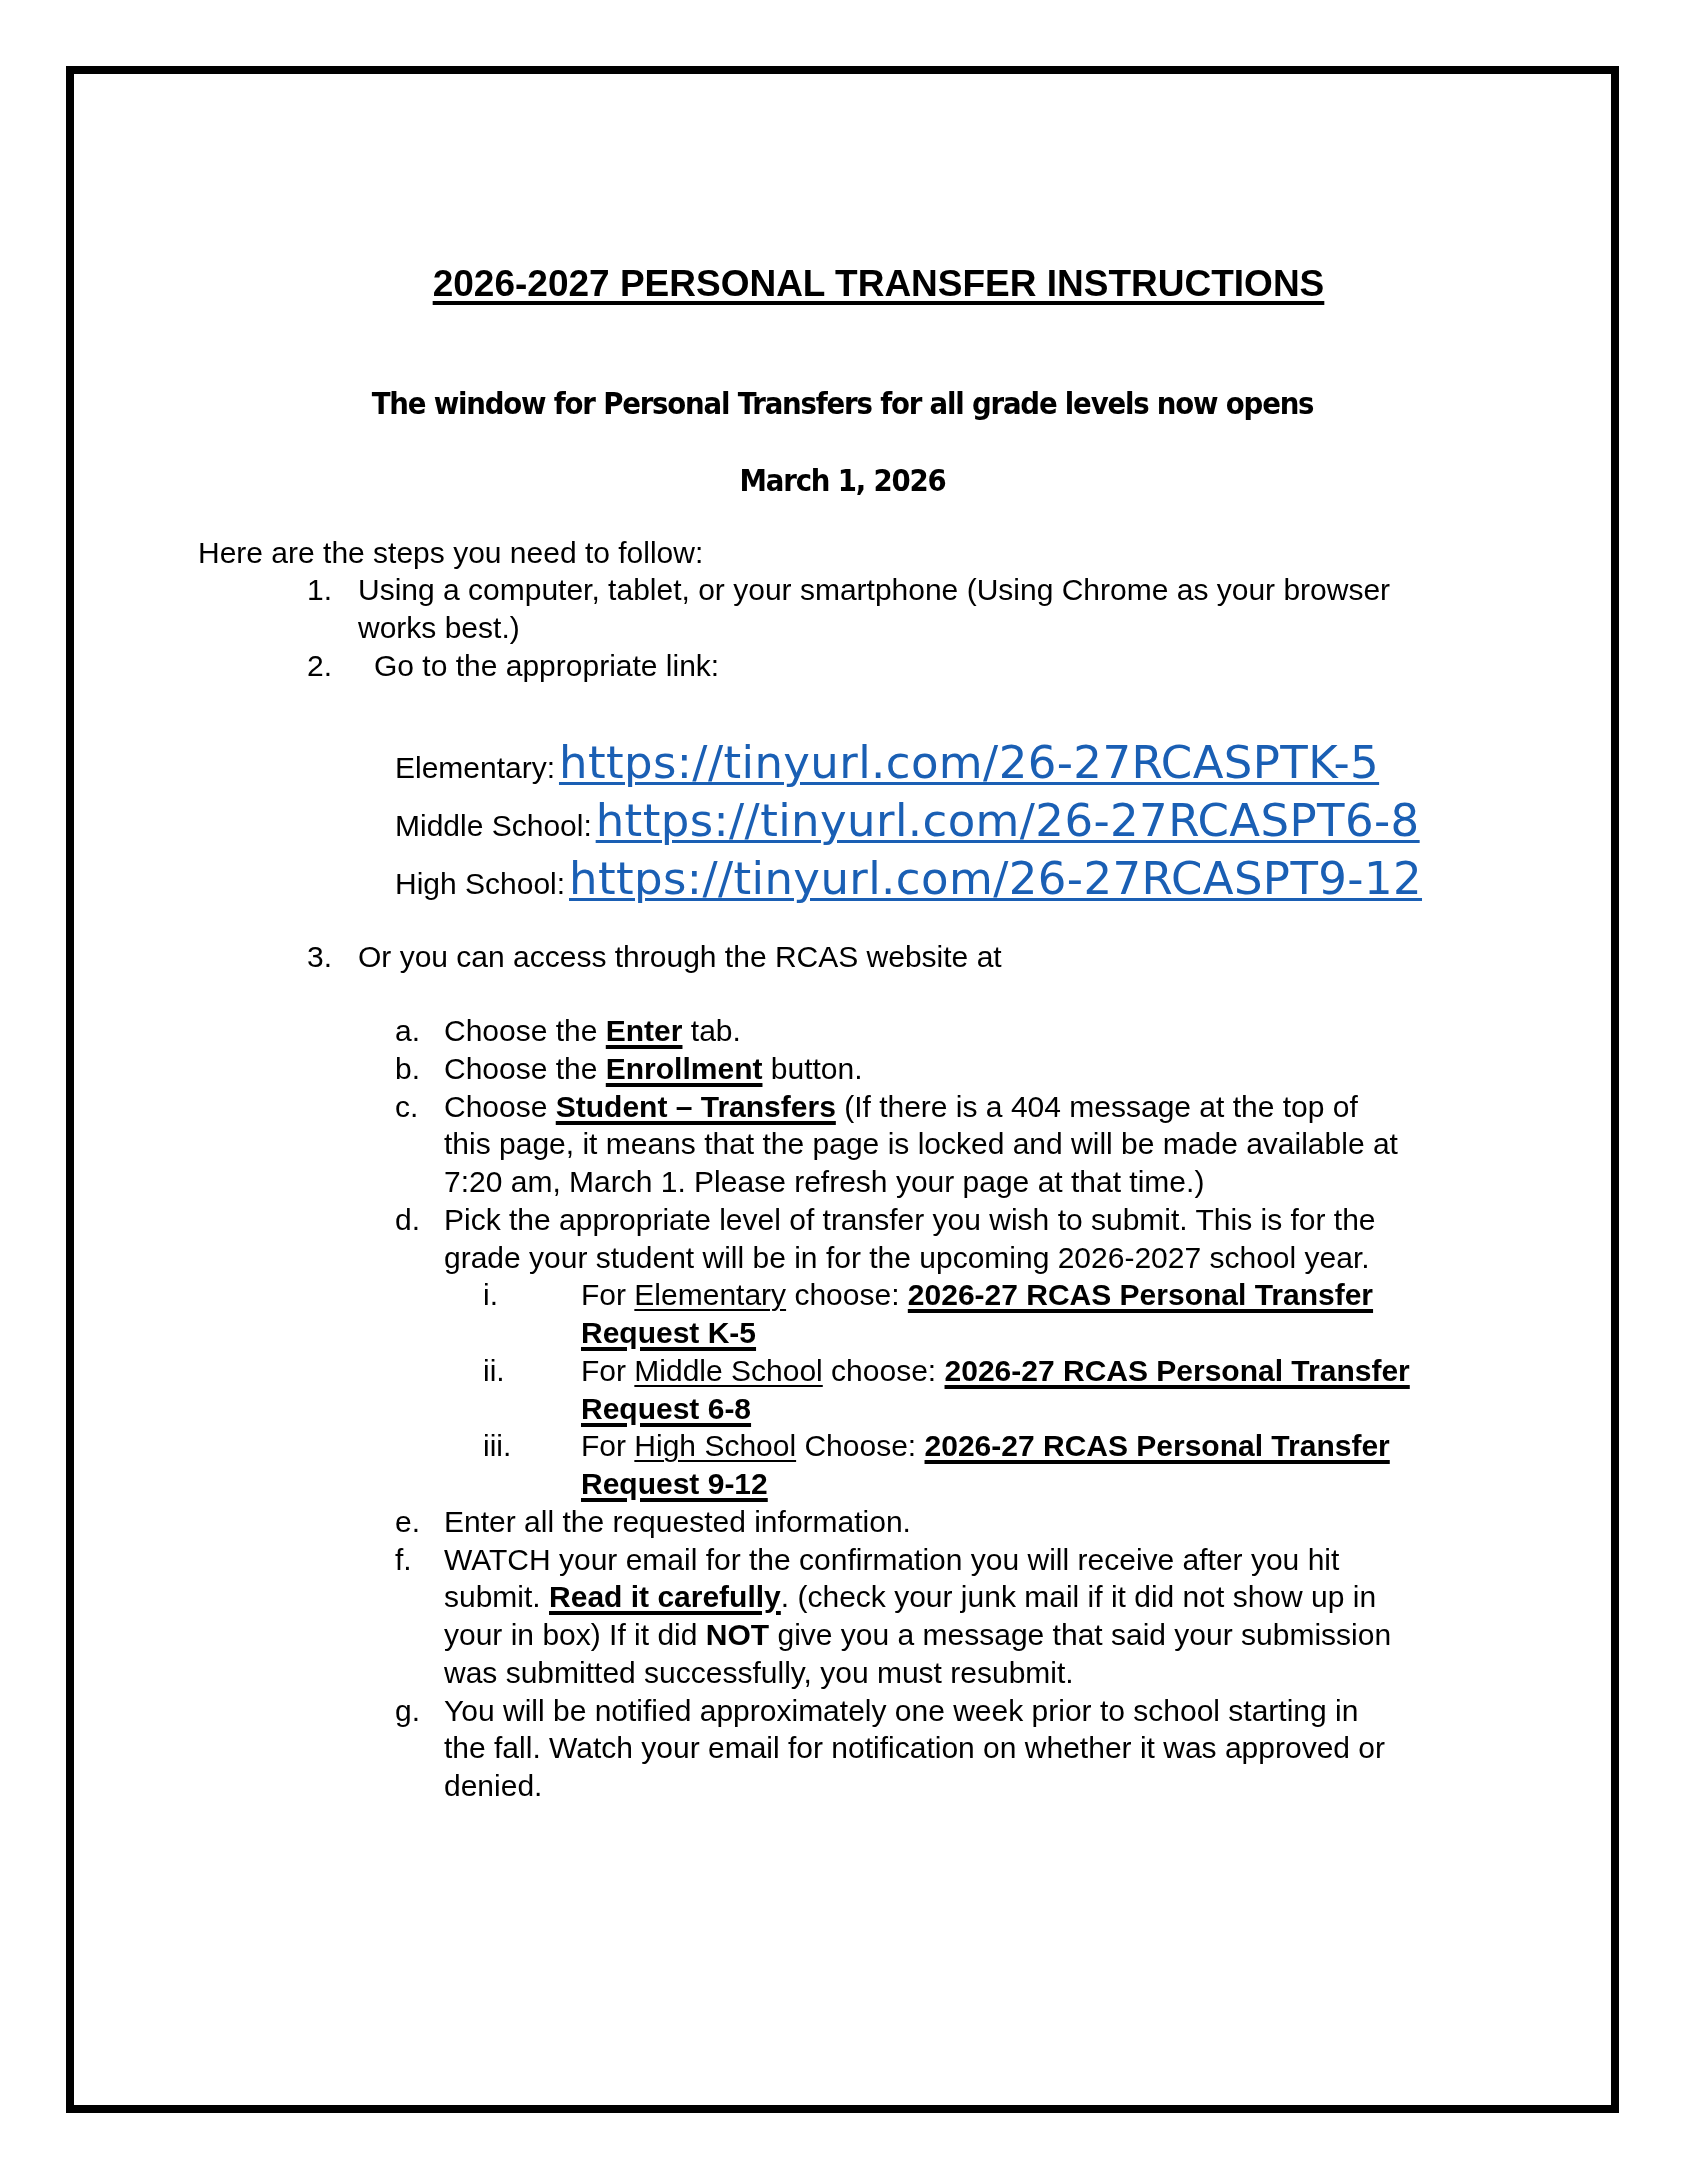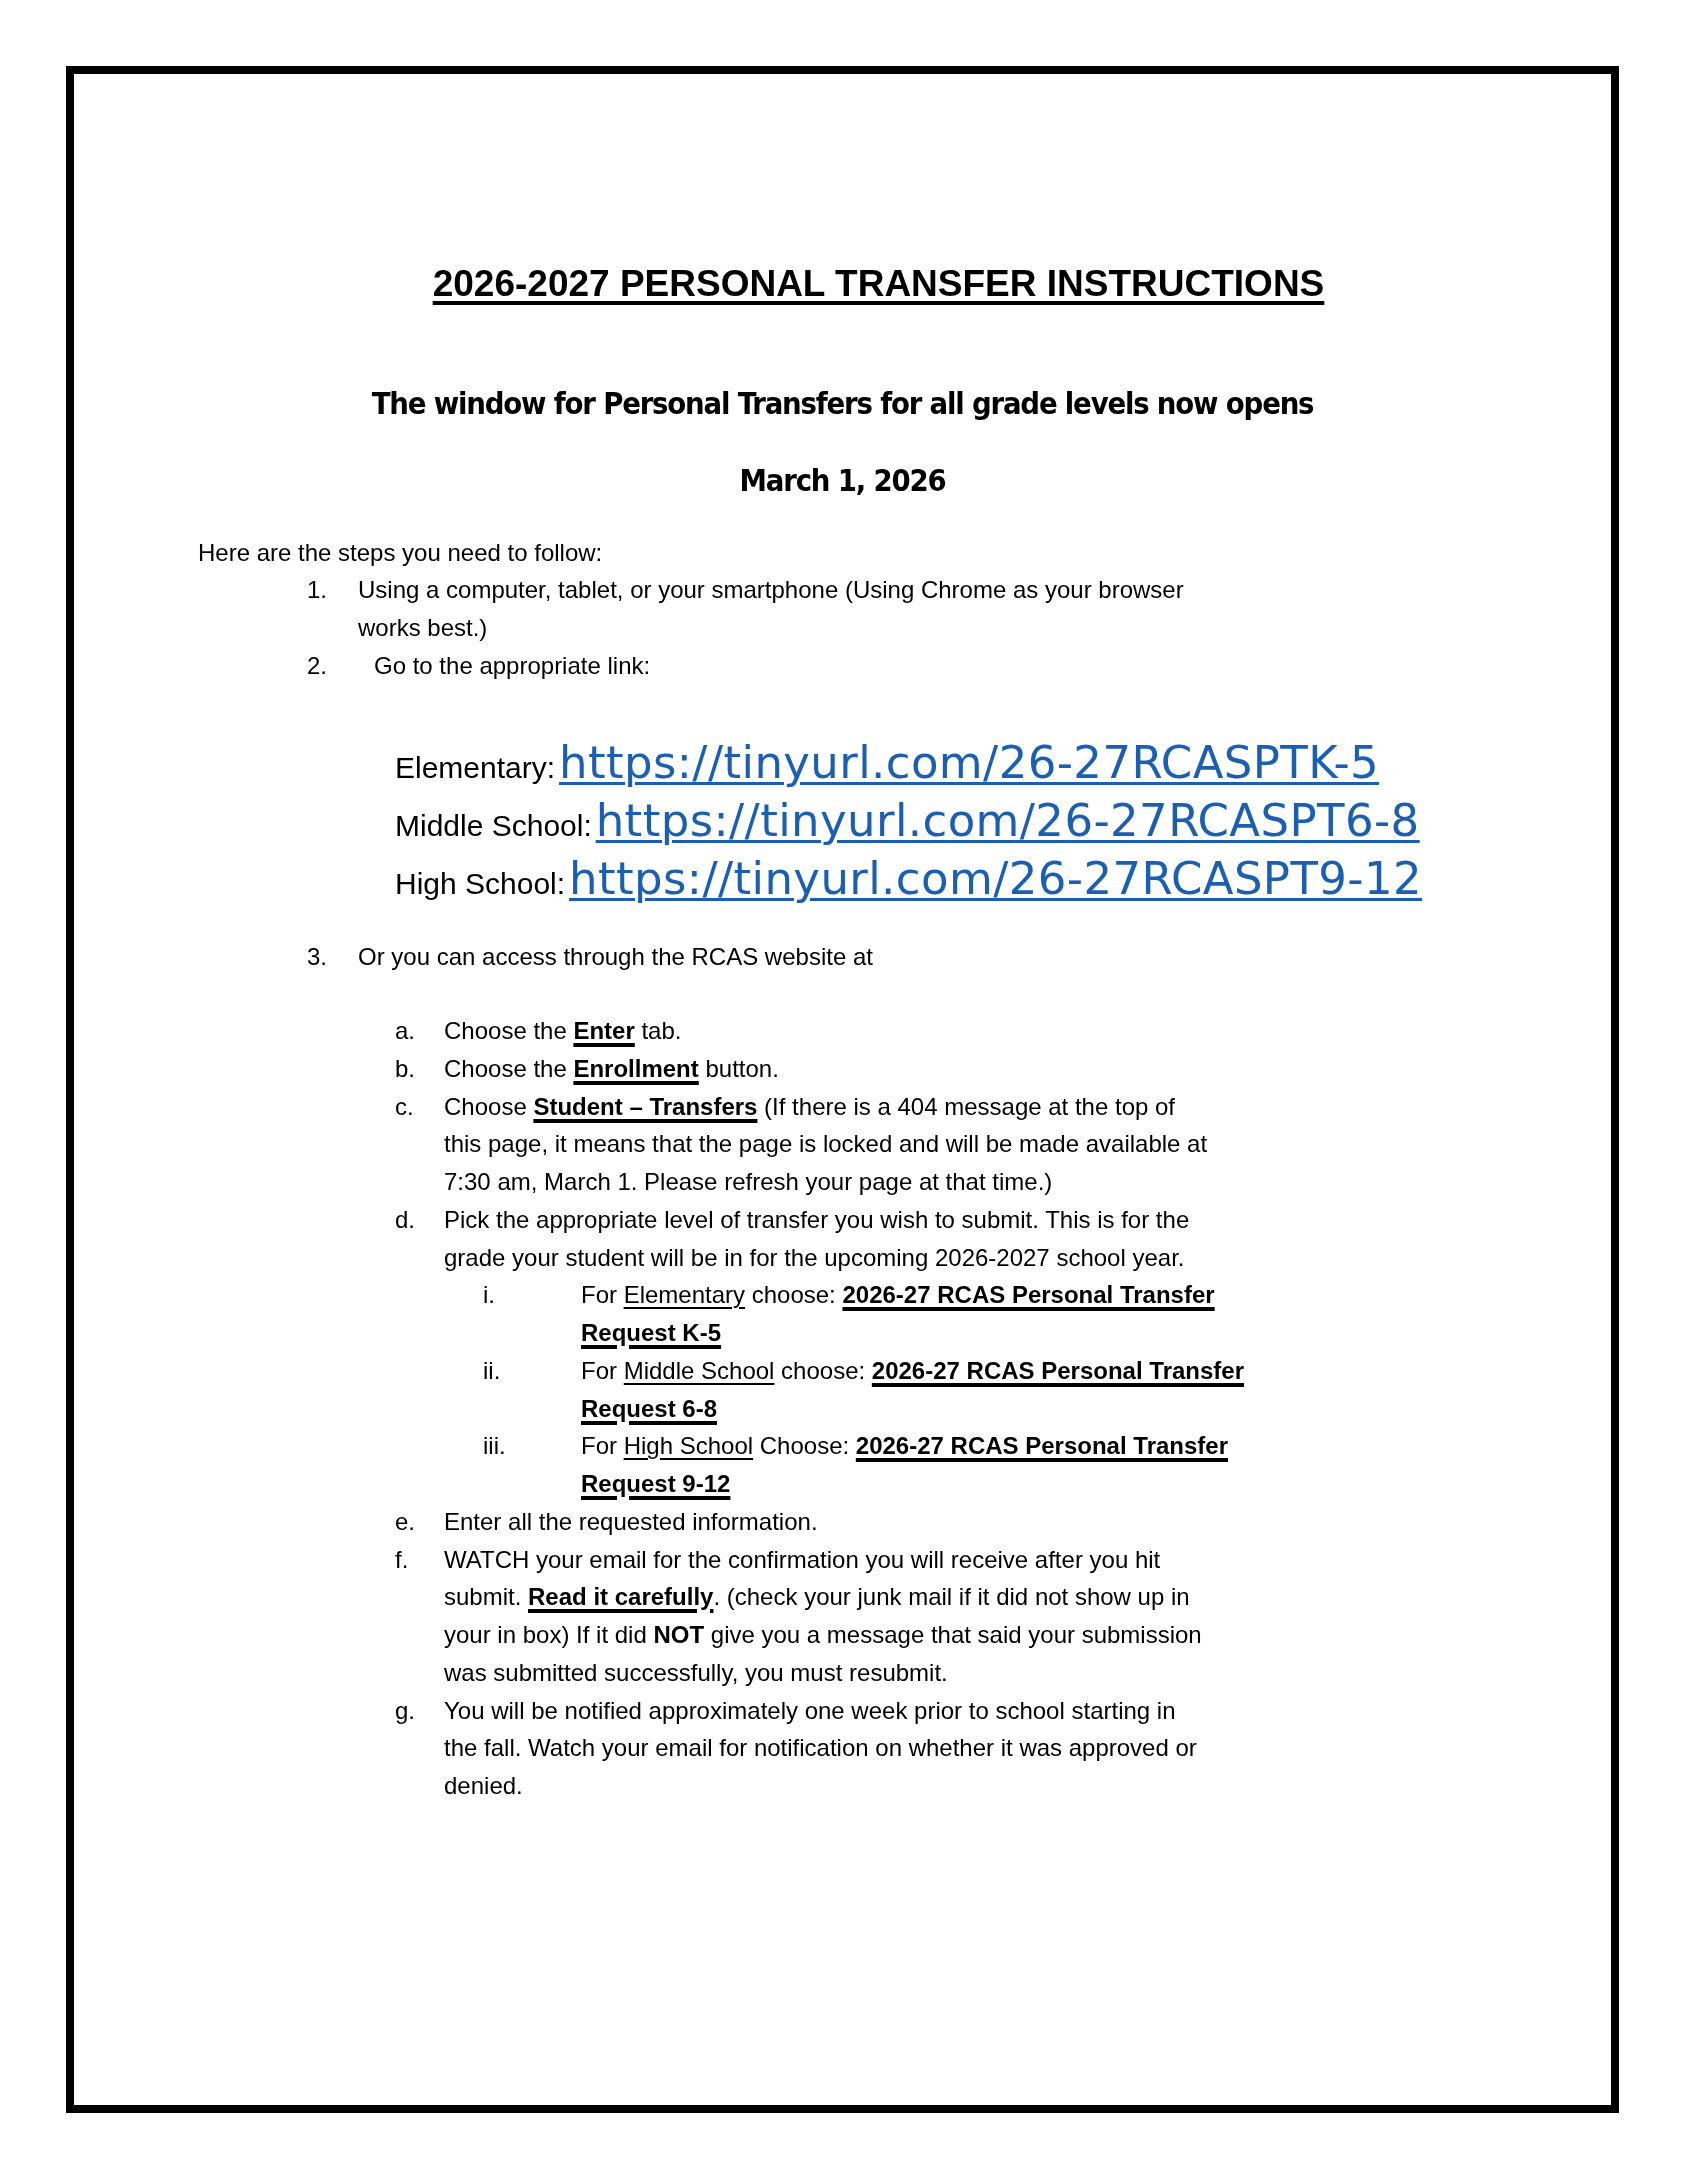--- a/index.html
+++ b/index.html
@@ -5,21 +5,21 @@
   html, body { margin:0; padding:0; background:#ffffff; }
   body { width:1685px; height:2180px; position:relative; overflow:hidden;
          font-family:"Liberation Sans", sans-serif; color:#000; }
   .frame { position:absolute; left:66px; top:66px; width:1537px; height:2031px;
            border:8.8px solid #000; box-sizing:content-box; }
   .t { position:absolute; white-space:nowrap; }
   .title { left:0; width:1685px; text-align:center; top:263px; font-size:37px; font-weight:bold;
            text-decoration:underline; text-decoration-thickness:3.5px; text-underline-offset:5.3px;padding-left:36px; }
   .sub { left:0; width:1685px; text-align:center; font-size:30px; font-weight:bold;
          font-family:"DejaVu Sans", sans-serif; letter-spacing:-1.3px; transform:scaleX(0.92); }
-  .body { font-size:24px; line-height:38px; }
+  .body { font-size:30px; line-height:38px; }
   .b { font-weight:bold; }
   .u { text-decoration:underline; text-decoration-thickness:1.8px; text-underline-offset:3.5px; }
   .bu { font-weight:bold; text-decoration:underline; text-decoration-thickness:3.5px; text-underline-offset:4.4px; }
   .link { color:#1a5fb4; font-size:45px; text-decoration:underline; text-decoration-thickness:2.6px;
           text-underline-offset:3.5px; font-family:"DejaVu Sans", sans-serif; letter-spacing:0.4px; }
   .linklabel { font-size:30px; }
 </style>
 </head>
 <body>
 
@@ -56,21 +56,21 @@
 
 <div class="t body" style="left:395px; top:1012px;">a.</div>
 <div class="t body" style="left:444px; top:1012px;"><span>Choose the </span><span class="bu">Enter</span><span> tab.</span></div>
 
 <div class="t body" style="left:395px; top:1050px;">b.</div>
 <div class="t body" style="left:444px; top:1050px;"><span>Choose the </span><span class="bu">Enrollment</span><span> button.</span></div>
 
 <div class="t body" style="left:395px; top:1088px;">c.</div>
 <div class="t body" style="left:444px; top:1088px;"><span>Choose </span><span class="bu">Student – Transfers</span><span> (If there is a 404 message at the top of</span></div>
 <div class="t body" style="left:444px; top:1125px;">this page, it means that the page is locked and will be made available at</div>
-<div class="t body" style="left:444px; top:1163px;">7:30 am, March 1. Please refresh your page at that time.)</div>
+<div class="t body" style="left:444px; top:1163px;">7:20 am, March 1. Please refresh your page at that time.)</div>
 
 <div class="t body" style="left:395px; top:1201px;">d.</div>
 <div class="t body" style="left:444px; top:1201px;">Pick the appropriate level of transfer you wish to submit. This is for the</div>
 <div class="t body" style="left:444px; top:1239px;">grade your student will be in for the upcoming 2026-2027 school year.</div>
 
 <div class="t body" style="left:483px; top:1276px;">i.</div>
 <div class="t body" style="left:581px; top:1276px;"><span>For </span><span class="u">Elementary</span><span> choose: </span><span class="bu">2026-27 RCAS Personal Transfer</span></div>
 <div class="t body" style="left:581px; top:1314px;"><span class="bu">Request K-5</span></div>
 
 <div class="t body" style="left:483px; top:1352px;">ii.</div>

